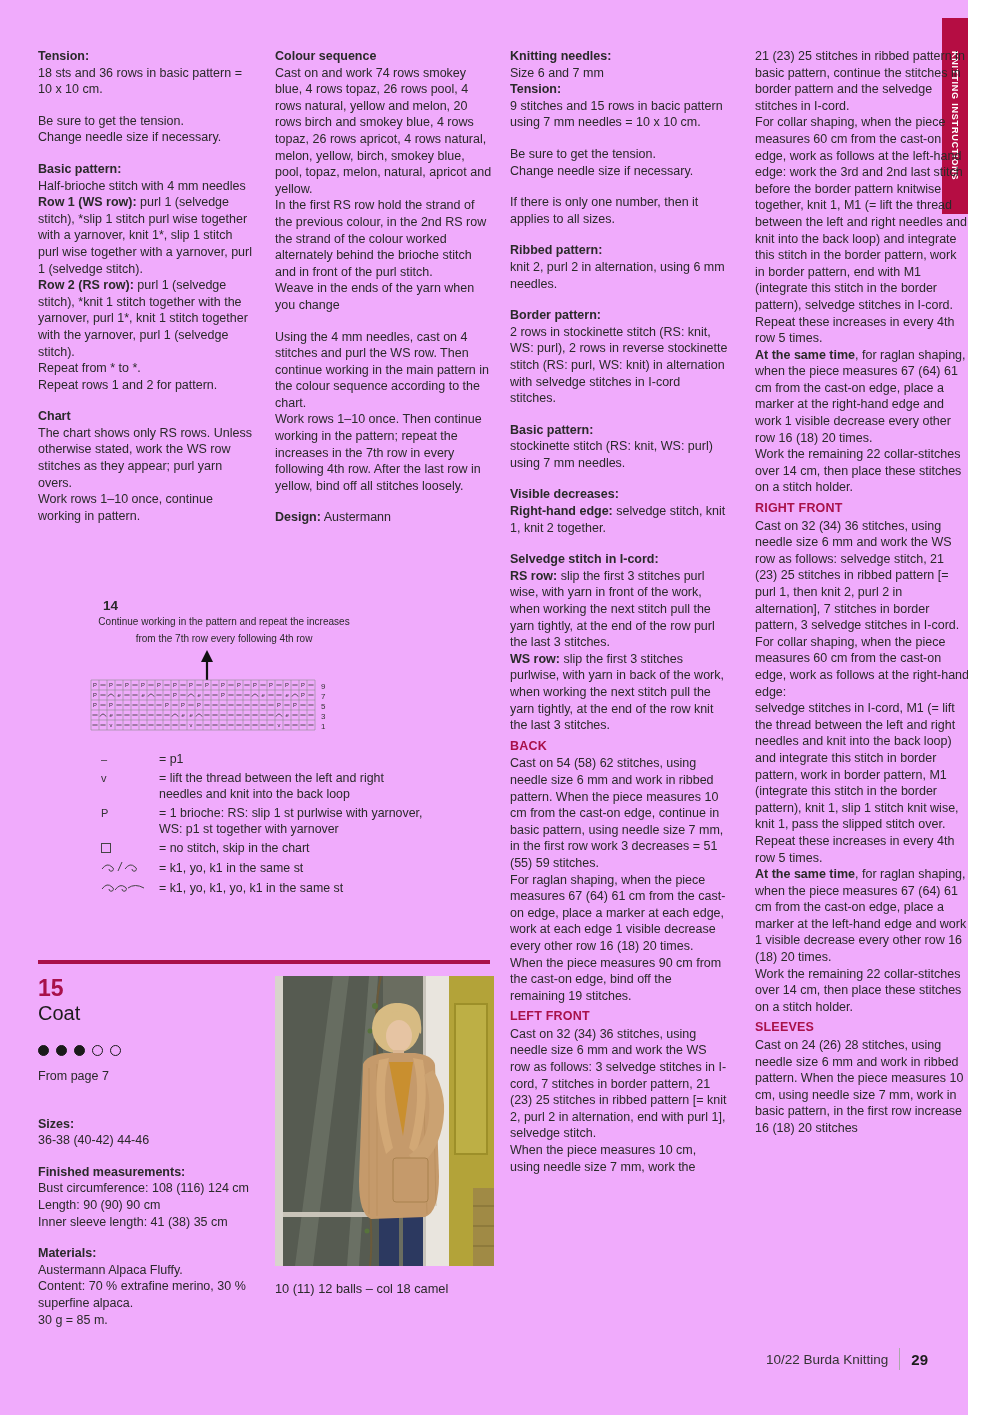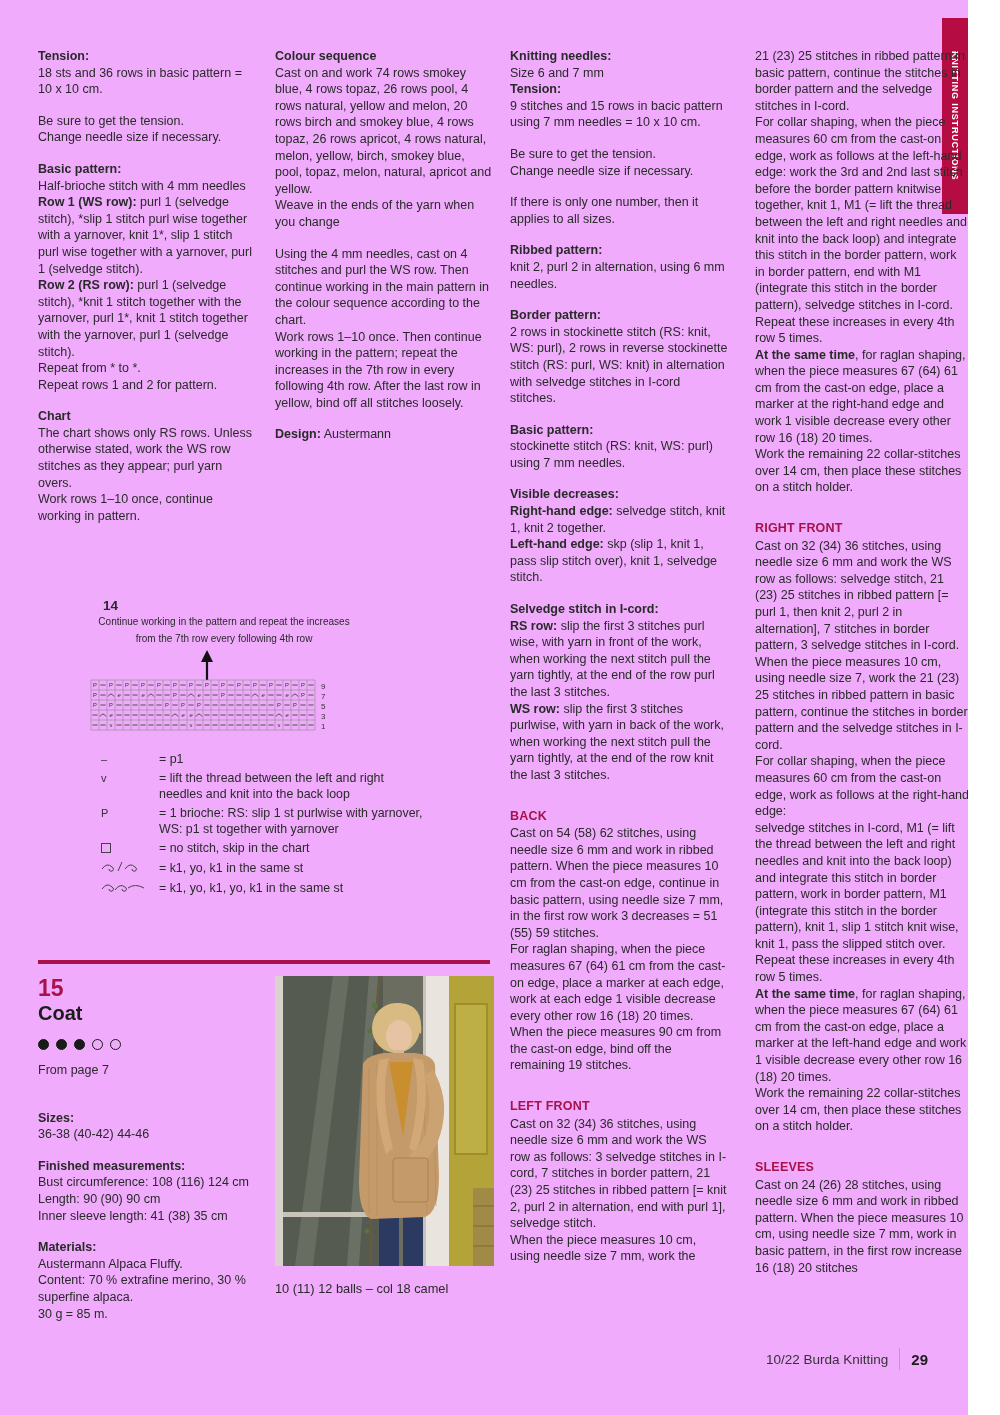--- a/index.html
+++ b/index.html
@@ -5,42 +5,42 @@
   html,body{margin:0;padding:0;background:#fff;}
   body{font-family:"Liberation Sans","DejaVu Sans",sans-serif;}
   .page{position:relative;width:968px;height:1415px;background:#f0abfc;overflow:hidden;}
   .col{position:absolute;top:48px;font-size:12.5px;line-height:16.6px;color:#2a2a2a;}
   #col1{left:38px;width:216px}
   #col2{left:275px;width:219px}
   #col3{left:510px;width:219px}
   #col4{left:755px;width:214px}
   .bh{font-weight:bold}
   .gap{height:15px}
-  .rh{color:#a8114a;font-weight:bold;margin-top:24px;margin-bottom:1px;letter-spacing:.2px}
+  .rh{color:#a8114a;font-weight:bold;margin-top:4px;margin-bottom:1px;letter-spacing:.2px}
   .b{font-weight:bold}
   
   .tab{position:absolute;top:18px;right:0;width:26px;height:196px;background:#b50d43;color:#fff;
        display:flex;align-items:center;justify-content:center;writing-mode:vertical-rl;
        font-size:9px;font-weight:bold;letter-spacing:.8px}
   
   .figure{position:absolute;left:85px;top:598px;width:340px;color:#2a2a2a}
   .fig-num{font-weight:bold;font-size:13.5px;margin-left:18px;}
   .fig-caption{text-align:center;width:266px;margin-left:6px;font-size:10px;line-height:17px}
   svg.chart{display:block;margin:2px 0 0 4px}
   .rn{font-size:8px;fill:#333}
   .legend{margin-top:16px;font-size:12.4px;line-height:16px}
   .lrow{display:flex;margin-bottom:3px;padding-left:16px}
   .lsym{width:58px;flex:none;font-size:11px;color:#333}
   .lbox{display:inline-block;width:8px;height:8px;border:1px solid #444;margin-top:3px}
   .ltext{flex:1}
   
   .rule15{position:absolute;left:38px;top:960px;width:452px;height:3.5px;background:#a8114a}
   .p15{position:absolute;left:38px;top:976px;width:216px;font-size:12.5px;line-height:16.6px;color:#2a2a2a}
   .p15 .num{color:#a8114a;font-weight:bold;font-size:23px;line-height:25px}
-  .p15 .title{font-weight:bold;font-size:20px;line-height:24px;margin-bottom:14px;color:#1c1c1c}
+  .p15 .title{font-weight:normal;font-size:20px;line-height:24px;margin-bottom:20px;color:#1c1c1c}
   .dots{display:flex;gap:7px;margin:4px 0 12px}
   .dot{width:11px;height:11px;border-radius:50%;border:1.7px solid #1a1a1a;box-sizing:border-box}
   .dot.f{background:#1a1a1a}
   .fromp{margin-bottom:31px}
   
   .photo{position:absolute;left:275px;top:976px;width:219px;height:290px}
   .photo svg{display:block}
   .photo-caption{position:absolute;left:275px;top:1281px;width:219px;font-size:12.8px;color:#2a2a2a}
   
   .footer{position:absolute;top:1348px;right:40px;display:flex;align-items:center;gap:11px;font-size:13.5px;color:#333}
@@ -68,20 +68,21 @@
       <div class="para">Repeat from * to *.</div>
       <div class="para">Repeat rows 1 and 2 for pattern.</div>
       <div class="gap"></div>
       <div class="bh">Chart</div>
       <div class="para">The chart shows only RS rows. Unless otherwise stated, work the WS row stitches as they appear; purl yarn overs.</div>
       <div class="para">Work rows 1–10 once, continue working in pattern.</div>
     </div>
   <div class="col" id="col2">
       <div class="bh">Colour sequence</div>
       <div class="para">Cast on and work 74 rows smokey blue, 4 rows topaz, 26 rows pool, 4 rows natural, yellow and melon, 20 rows birch and smokey blue, 4 rows topaz, 26 rows apricot, 4 rows natural, melon, yellow, birch, smokey blue, pool, topaz, melon, natural, apricot and yellow.</div>
+      <div class="para">In the first RS row hold the strand of the previous colour, in the 2nd RS row the strand of the colour worked alternately behind the brioche stitch and in front of the purl stitch.</div>
       <div class="para">Weave in the ends of the yarn when you change</div>
       <div class="gap"></div>
       <div class="para">Using the 4 mm needles, cast on 4 stitches and purl the WS row. Then continue working in the main pattern in the colour sequence according to the chart.</div>
       <div class="para">Work rows 1–10 once. Then continue working in the pattern; repeat the increases in the 7th row in every following 4th row. After the last row in yellow, bind off all stitches loosely.</div>
       <div class="gap"></div>
       <div class="para"><span class="b">Design:</span><span> Austermann</span></div>
     </div>
   <div class="col" id="col3">
       <div class="bh">Knitting needles:</div>
       <div class="para">Size 6 and 7 mm</div>
@@ -97,41 +98,39 @@
       <div class="para">knit 2, purl 2 in alternation, using 6 mm needles.</div>
       <div class="gap"></div>
       <div class="bh">Border pattern:</div>
       <div class="para">2 rows in stockinette stitch (RS: knit, WS: purl), 2 rows in reverse stockinette stitch (RS: purl, WS: knit) in alternation with selvedge stitches in I-cord stitches.</div>
       <div class="gap"></div>
       <div class="bh">Basic pattern:</div>
       <div class="para">stockinette stitch (RS: knit, WS: purl) using 7 mm needles.</div>
       <div class="gap"></div>
       <div class="bh">Visible decreases:</div>
       <div class="para"><span class="b">Right-hand edge:</span><span> selvedge stitch, knit 1, knit 2 together.</span></div>
-      <div class="para"><span class="b">Left-hand edge:</span><span> skp (slip 1, knit 1, pass slip stitch over), knit 1, selvedge stitch.</span></div>
       <div class="gap"></div>
       <div class="bh">Selvedge stitch in I-cord:</div>
       <div class="para"><span class="b">RS row:</span><span> slip the first 3 stitches purl wise, with yarn in front of the work, when working the next stitch pull the yarn tightly, at the end of the row purl the last 3 stitches.</span></div>
       <div class="para"><span class="b">WS row:</span><span> slip the first 3 stitches purlwise, with yarn in back of the work, when working the next stitch pull the yarn tightly, at the end of the row knit the last 3 stitches.</span></div>
       <div class="rh">BACK</div>
       <div class="para">Cast on 54 (58) 62 stitches, using needle size 6 mm and work in ribbed pattern. When the piece measures 10 cm from the cast-on edge, continue in basic pattern, using needle size 7 mm, in the first row work 3 decreases = 51 (55) 59 stitches.</div>
       <div class="para">For raglan shaping, when the piece measures 67 (64) 61 cm from the cast-on edge, place a marker at each edge, work at each edge 1 visible decrease every other row 16 (18) 20 times. When the piece measures 90 cm from the cast-on edge, bind off the remaining 19 stitches.</div>
       <div class="rh">LEFT FRONT</div>
       <div class="para">Cast on 32 (34) 36 stitches, using needle size 6 mm and work the WS row as follows: 3 selvedge stitches in I-cord, 7 stitches in border pattern, 21 (23) 25 stitches in ribbed pattern [= knit 2, purl 2 in alternation, end with purl 1], selvedge stitch.</div>
       <div class="para">When the piece measures 10 cm, using needle size 7 mm, work the</div>
     </div>
   <div class="col" id="col4">
       <div class="para">21 (23) 25 stitches in ribbed pattern in basic pattern, continue the stitches in border pattern and the selvedge stitches in I-cord.</div>
       <div class="para">For collar shaping, when the piece measures 60 cm from the cast-on edge, work as follows at the left-hand edge: work the 3rd and 2nd last stitch before the border pattern knitwise together, knit 1, M1 (= lift the thread between the left and right needles and knit into the back loop) and integrate this stitch in the border pattern, work in border pattern, end with M1 (integrate this stitch in the border pattern), selvedge stitches in I-cord.</div>
       <div class="para">Repeat these increases in every 4th row 5 times.</div>
       <div class="para"><span class="b">At the same time</span><span>, for raglan shaping, when the piece measures 67 (64) 61 cm from the cast-on edge, place a marker at the right-hand edge and work 1 visible decrease every other row 16 (18) 20 times.</span></div>
       <div class="para">Work the remaining 22 collar-stitches over 14 cm, then place these stitches on a stitch holder.</div>
       <div class="rh">RIGHT FRONT</div>
       <div class="para">Cast on 32 (34) 36 stitches, using needle size 6 mm and work the WS row as follows: selvedge stitch, 21 (23) 25 stitches in ribbed pattern [= purl 1, then knit 2, purl 2 in alternation], 7 stitches in border pattern, 3 selvedge stitches in I-cord.</div>
-      <div class="para">When the piece measures 10 cm, using needle size 7, work the 21 (23) 25 stitches in ribbed pattern in basic pattern, continue the stitches in border pattern and the selvedge stitches in I-cord.</div>
       <div class="para">For collar shaping, when the piece measures 60 cm from the cast-on edge, work as follows at the right-hand edge:</div>
       <div class="para">selvedge stitches in I-cord, M1 (= lift the thread between the left and right needles and knit into the back loop) and integrate this stitch in border pattern, work in border pattern, M1 (integrate this stitch in the border pattern), knit 1, slip 1 stitch knit wise, knit 1, pass the slipped stitch over.</div>
       <div class="para">Repeat these increases in every 4th row 5 times.</div>
       <div class="para"><span class="b">At the same time</span><span>, for raglan shaping, when the piece measures 67 (64) 61 cm from the cast-on edge, place a marker at the left-hand edge and work 1 visible decrease every other row 16 (18) 20 times.</span></div>
       <div class="para">Work the remaining 22 collar-stitches over 14 cm, then place these stitches on a stitch holder.</div>
       <div class="rh">SLEEVES</div>
       <div class="para">Cast on 24 (26) 28 stitches, using needle size 6 mm and work in ribbed pattern. When the piece measures 10 cm, using needle size 7 mm, work in basic pattern, in the first row increase 16 (18) 20 stitches</div>
     </div>
 
   <div class="figure">

